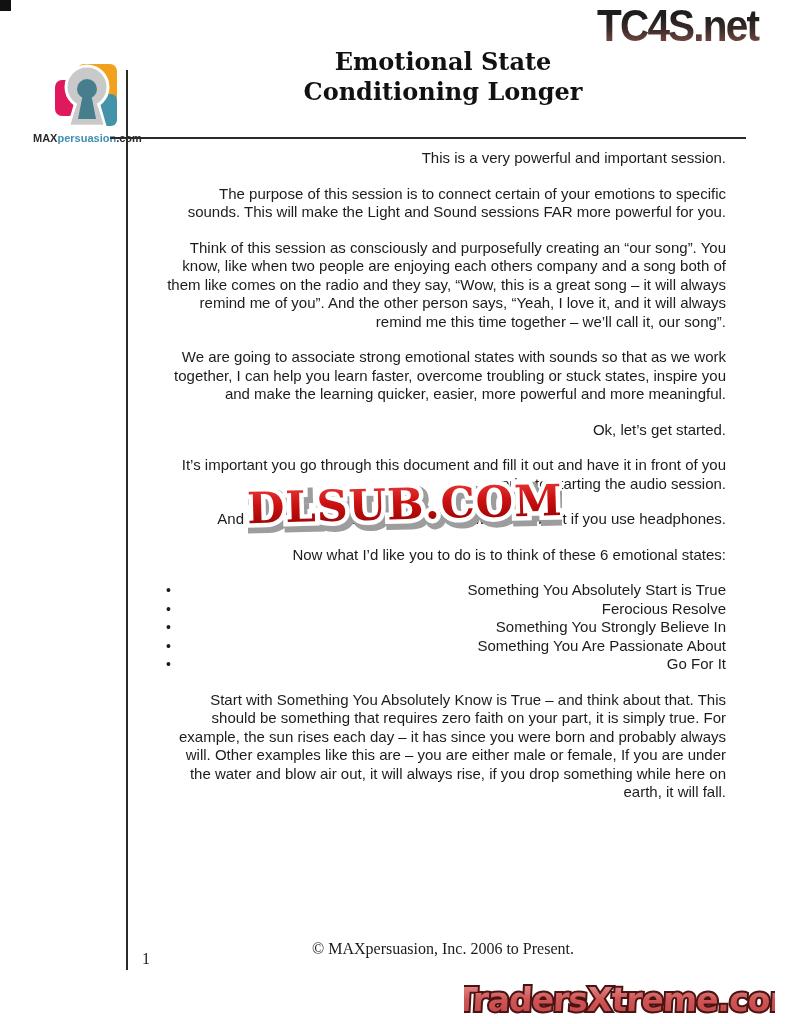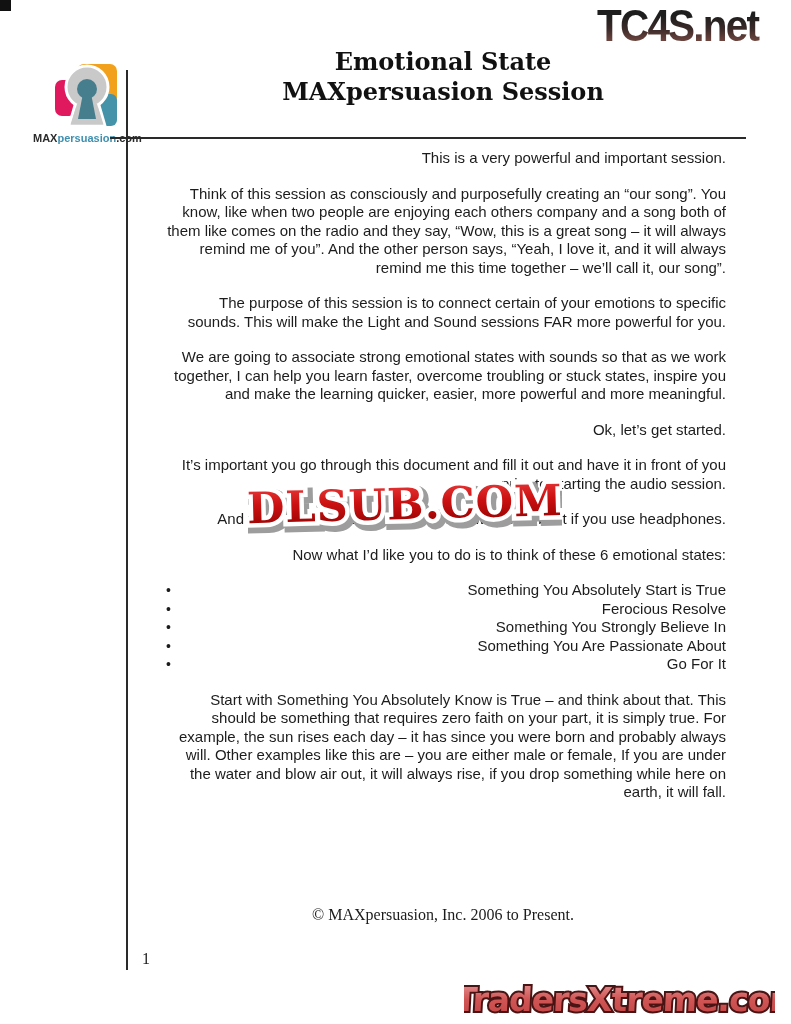--- a/index.html
+++ b/index.html
@@ -58,21 +58,21 @@
   }
   .dlsub .wm-shadow { stroke:#9d9d9d; stroke-width:13px; fill:none; transform:translate(3px,4px); }
   .dlsub .wm-white  { stroke:#ffffff; stroke-width:9px; fill:#ffffff; }
   .dlsub .wm-red    { fill:url(#dlsub-grad); }
   
   .page-number {
     position:absolute; left:142px; top:950px;
     font-family:"Liberation Serif", serif; font-size:16px; color:#1c1c1c;
   }
   .copyright {
-    position:absolute; left:163px; top:906px; width:560px; text-align:center;
+    position:absolute; left:163px; top:940px; width:560px; text-align:center;
     font-family:"Liberation Serif", serif; font-size:16px; color:#1c1c1c;
   }
   
   .traders { position:absolute; left:464px; top:977px; }
   .traders text {
     font-family:"DejaVu Sans", sans-serif; font-weight:bold;
     font-size:33px; letter-spacing:-1px;
   }
   .traders .wm-glow { stroke:#ffffff; stroke-width:9px; fill:#ffffff; }
   .traders .wm-dark { stroke:#4a1414; stroke-width:4px; fill:#4a1414; }
@@ -96,30 +96,30 @@
       <circle cx="32" cy="23" r="21" fill="#c9c9c9" stroke="#ffffff" stroke-width="3"></circle>
       <path d="M22 40 L15.5 60.5 L48.5 60.5 L42 40 Z" fill="#c9c9c9"></path>
       <circle cx="32" cy="25" r="10" fill="#477e8d"></circle>
       <path d="M27.5 32 L23 55 L41 55 L36.5 32 Z" fill="#477e8d"></path>
     </svg>
     <div class="logo-text"><span>MAX</span><span class="persuasion">persuasion</span><span>.com</span></div>
   </div>
 
   <div class="title">
     <div>Emotional State</div>
-    <div>MAXpersuasion Session</div>
+    <div>Conditioning Longer</div>
   </div>
 
   <div class="vrule"></div>
   <div class="hrule"></div>
 
   <div class="content">
     <p>This is a very powerful and important session.</p>
+    <p>The purpose of this session is to connect certain of your emotions to specific sounds. This will make the Light and Sound sessions FAR more powerful for you.</p>
     <p>Think of this session as consciously and purposefully creating an “our song”. You know, like when two people are enjoying each others company and a song both of them like comes on the radio and they say, “Wow, this is a great song – it will always remind me of you”. And the other person says, “Yeah, I love it, and it will always remind me this time together – we’ll call it, our song”.</p>
-    <p>The purpose of this session is to connect certain of your emotions to specific sounds. This will make the Light and Sound sessions FAR more powerful for you.</p>
     <p>We are going to associate strong emotional states with sounds so that as we work together, I can help you learn faster, overcome troubling or stuck states, inspire you and make the learning quicker, easier, more powerful and more meaningful.</p>
     <p>Ok, let’s get started.</p>
     <p>It’s important you go through this document and fill it out and have it in front of you prior to starting the audio session.</p>
     <p>And when you do the audio session, it would be best if you use headphones.</p>
     <p>Now what I’d like you to do is to think of these 6 emotional states:</p>
     <ul>
       <li><span>Something You Absolutely Start is True</span></li>
       <li><span>Ferocious Resolve</span></li>
       <li><span>Something You Strongly Believe In</span></li>
       <li><span>Something You Are Passionate About</span></li>

